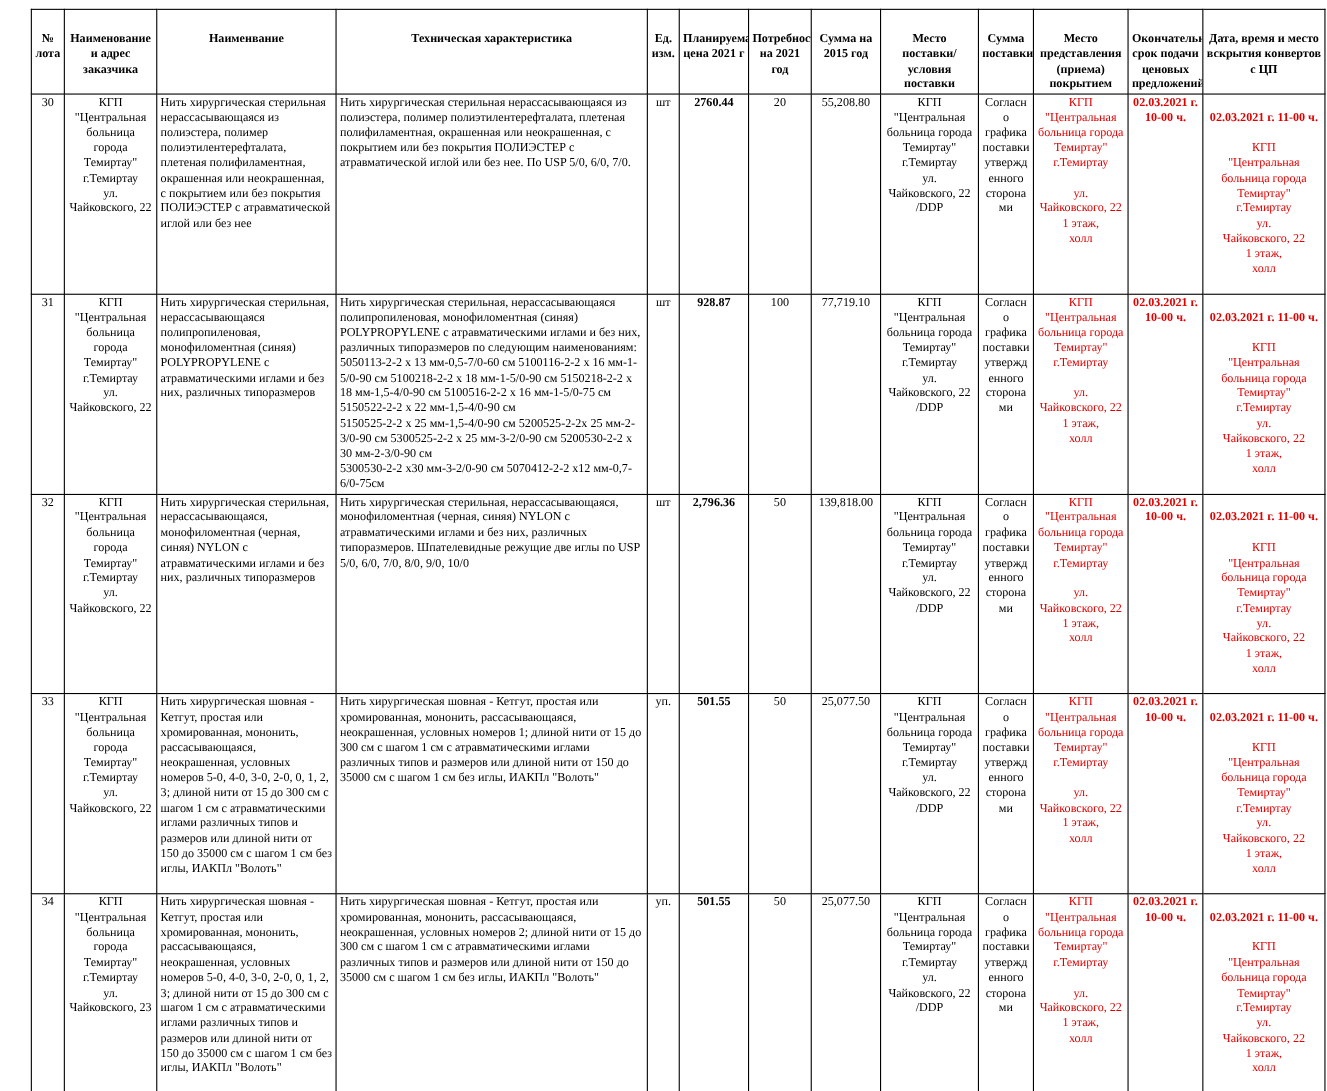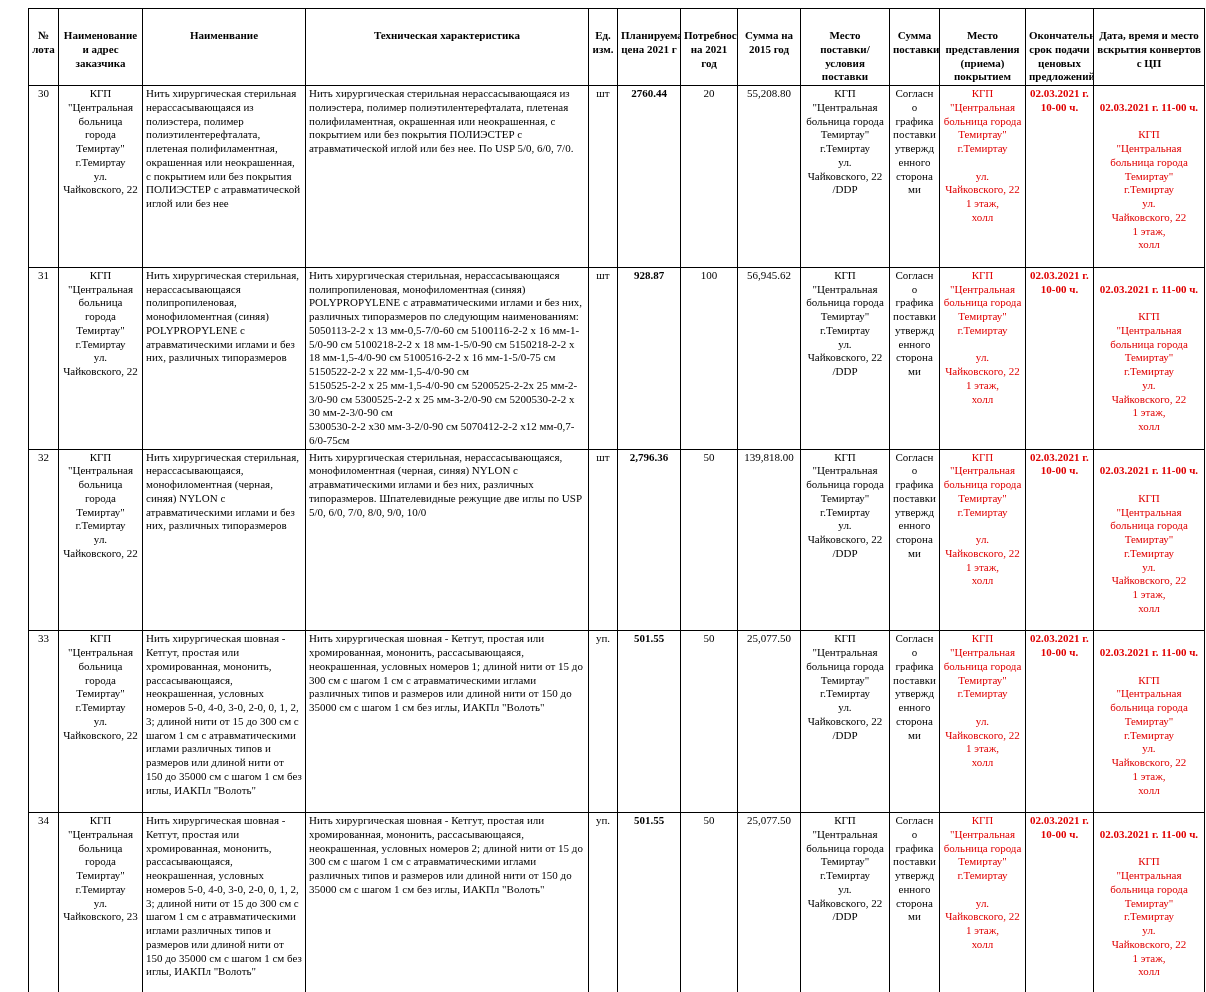--- a/index.html
+++ b/index.html
@@ -127,21 +127,21 @@
     <td class="c-name">Нить хирургическая стерильная, нерассасывающаяся полипропиленовая, монофиломентная (синяя) POLYPROPYLENE с атравматическими иглами и без них, различных типоразмеров</td>
     <td class="c-spec">Нить хирургическая стерильная, нерассасывающаяся полипропиленовая, монофиломентная (синяя)
 POLYPROPYLENE с атравматическими иглами и без них,
 различных типоразмеров по следующим наименованиям:
 5050113-2-2 х 13 мм-0,5-7/0-60 см 5100116-2-2 х 16 мм-1-5/0-90 см 5100218-2-2 х 18 мм-1-5/0-90 см 5150218-2-2 х 18 мм-1,5-4/0-90 см 5100516-2-2 х 16 мм-1-5/0-75 см 5150522-2-2 х 22 мм-1,5-4/0-90 см
 5150525-2-2 х 25 мм-1,5-4/0-90 см 5200525-2-2х 25 мм-2-3/0-90 см 5300525-2-2 х 25 мм-3-2/0-90 см 5200530-2-2 х 30 мм-2-3/0-90 см
 5300530-2-2 х30 мм-3-2/0-90 см 5070412-2-2 х12 мм-0,7-6/0-75см</td>
     <td class="c-unit">шт</td>
     <td class="c-price">928.87</td>
     <td class="c-qty">100</td>
-    <td class="c-sum">56,945.62</td>
+    <td class="c-sum">77,719.10</td>
     <td class="c-place">КГП "Центральная больница города Темиртау"
 г.Темиртау
 ул.
 Чайковского, 22
 /DDP</td>
     <td class="c-terms">Согласно графика поставки утвержденного сторонами</td>
     <td class="c-docs">КГП "Центральная больница города Темиртау"
 г.Темиртау
 
 ул.

